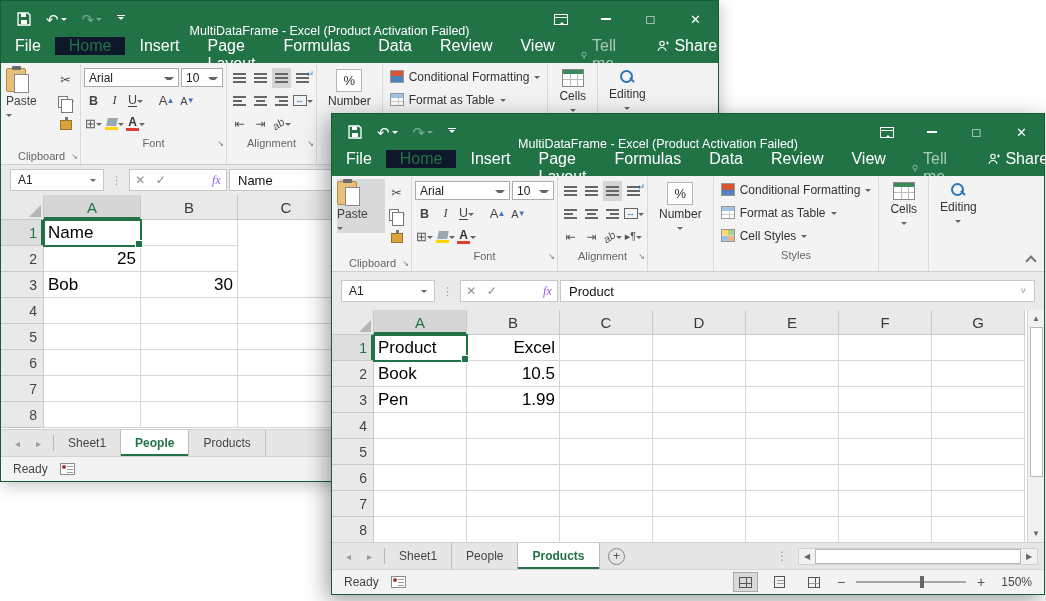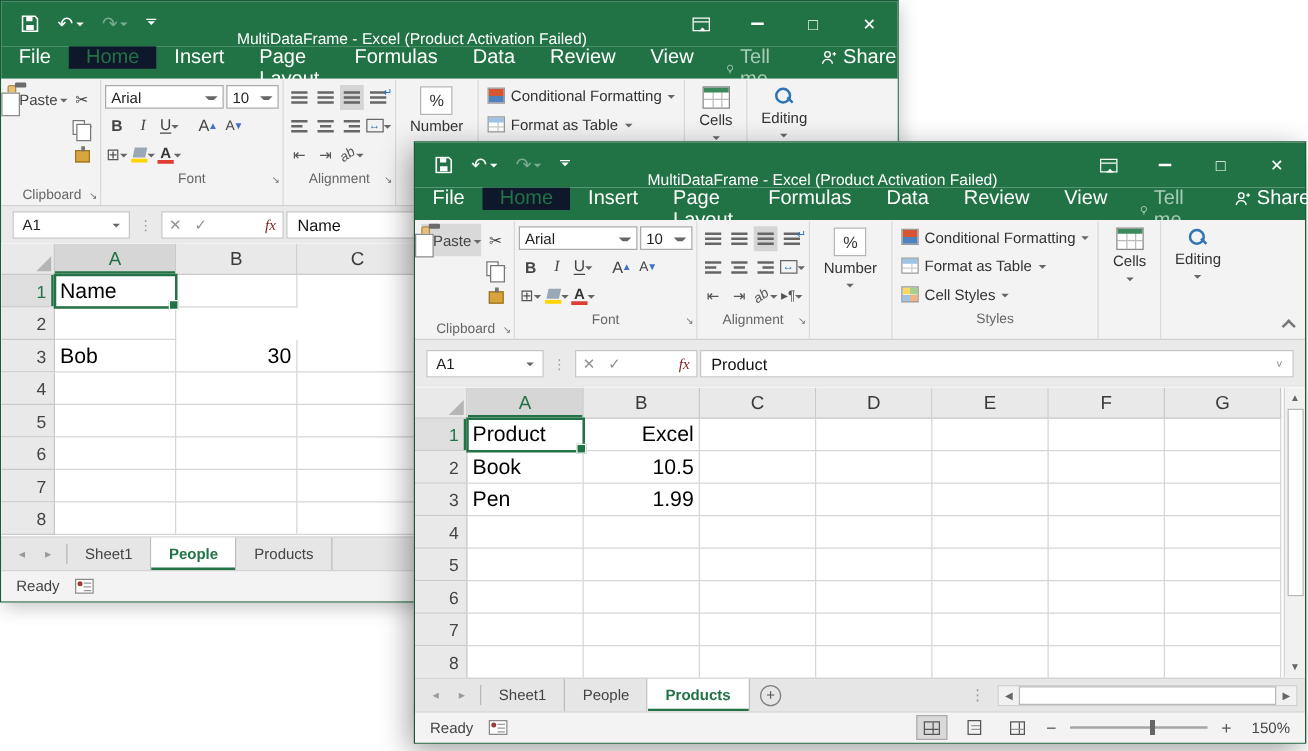--- a/index.html
+++ b/index.html
@@ -54,21 +54,21 @@
     justify-content:center; position:relative; padding:0 8px; }
   .launcher { position:absolute; right:-1px; bottom:3px; font-size:8px; color:#777; }
   .rrow { display:flex; align-items:center; height:23px; gap:2px; }
   .rbtn { min-width:19px; height:20px; display:flex; align-items:center; justify-content:center;
     font-size:12.5px; color:#444; }
   .rbtn.on { background:#d5d5d5; }
   .combo { background:#fff; border:1px solid #ababab; height:19px; display:flex; align-items:center;
     font-size:12px; padding:0 4px; color:#222; }
   .combo .arr { margin-left:auto; padding-left:4px; }
 
-  .paste-btn { width:48px; display:flex; flex-direction:row; align-items:center; padding-top:2px; gap:2px; font-size:12px; }
+  .paste-btn { width:48px; display:flex; flex-direction:column; padding-top:2px; gap:2px; font-size:12px; }
   .w-front .paste-btn { background:#d9d9d9; }
   .clip-icon { width:20px; height:24px; background:#e8c07a; border:1px solid #b08b44; border-radius:2px; position:relative; }
   .clip-icon::before { content:""; position:absolute; left:5px; top:-3px; width:9px; height:4px; background:#6b6b6b; border-radius:1px; }
   .clip-icon::after { content:""; position:absolute; right:-4px; top:5px; width:13px; height:17px; background:#fff; border:1px solid #8a8a8a; }
   .clip-col { display:flex; flex-direction:column; justify-content:flex-start; gap:3px; padding:3px 2px 0; }
   .copy-icon { width:10px; height:12px; border:1px solid #777; background:#fff; position:relative; }
   .copy-icon::after { content:""; position:absolute; left:2px; top:2px; width:10px; height:12px; border:1px solid #777; background:#fff; }
   .painter-icon { width:12px; height:10px; background:#d8a43c; border:1px solid #9c7424; position:relative; }
   .painter-icon::after { content:""; position:absolute; left:4px; top:-4px; width:3px; height:4px; background:#777; }
 
@@ -127,21 +127,21 @@
     border-left:2px solid #777; border-top:2px solid #777; transform:rotate(45deg); }
 
   
   .frow { background:#eaeaea; display:flex; align-items:center; padding:4px 9px; flex:none; gap:0; }
   .w-back .frow { height:30px; } .w-front .frow { height:38px; }
   .namebox { width:94px; height:22px; background:#fff; border:1px solid #c6c6c6; display:flex;
     align-items:center; padding:0 7px; font-size:12px; color:#222; }
   .fdots { color:#9a9a9a; padding:0 7px; font-size:11px; letter-spacing:0; }
   .fbtns { width:98px; height:22px; background:#fff; border:1px solid #c6c6c6; display:flex;
     align-items:center; justify-content:space-around; color:#8f8f8f; font-size:12px; }
-  .fx { font-family:"Liberation Serif", serif; font-style:italic; color:#7f1d1d;margin-left:36px; }
+  .fx { font-family:"Liberation Serif", serif; font-style:italic; color:#8b5cf6;margin-left:36px; }
   .fbar { flex:1; height:22px; background:#fff; border:1px solid #c6c6c6; margin-left:2px;
     display:flex; align-items:center; padding:0 8px; font-size:13px; color:#111; }
   .fbar .chev { margin-left:auto; color:#888; font-size:9px; }
 
   
   .grid { flex:1; background:#fff; overflow:hidden; position:relative; display:flex; flex-direction:column; }
   .grid-hrow { display:flex; height:25px; flex:none; }
   .corner { width:var(--rhw); flex:none; background:#e9e9e9; border-right:1px solid #c9c9c9;
     border-bottom:1px solid #c9c9c9; position:relative; }
   .corner::after { content:""; position:absolute; right:2px; bottom:2px; width:0; height:0;
@@ -466,20 +466,21 @@
         <div class="col-h">B</div>
         <div class="col-h">C</div>
       </div>
       <div class="grid-row">
         <div class="row-h sel">1</div>
         <div class="cell sel">Name</div>
         <div class="cell"></div>
       </div>
       <div class="grid-row">
         <div class="row-h">2</div>
+        <div class="cell num">25</div>
         <div class="cell"></div>
       </div>
       <div class="grid-row">
         <div class="row-h">3</div>
         <div class="cell">Bob</div>
         <div class="cell num">30</div>
         <div class="cell"></div>
       </div>
       <div class="grid-row">
         <div class="row-h">4</div>

